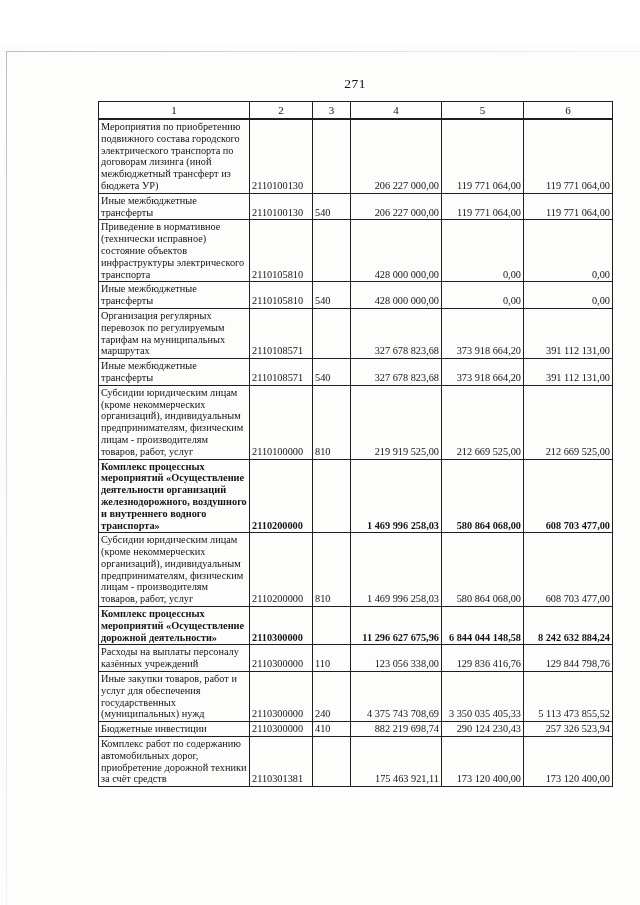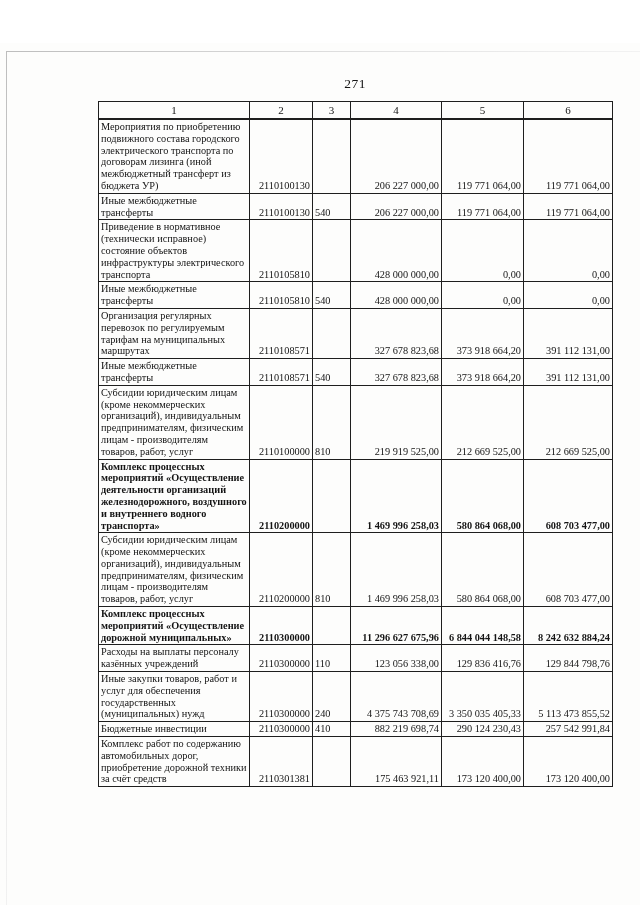--- a/index.html
+++ b/index.html
@@ -46,21 +46,21 @@
     text-align:center;
   }
   table.budget td {
     border:1px solid #1e1e1e;
     font-size:10.3px;
     line-height:11.8px;
     vertical-align:bottom;
     padding:1px 2px 1px;
   }
   td.c1 { vertical-align:top; text-align:left; padding:1px 2px 1px 4px; }
-  td.c2 { text-align:right; }
+  td.c2 { text-align:left; }
   td.c3 { text-align:left; }
   td.c4, td.c5, td.c6 { text-align:right; white-space:nowrap; padding-right:2px; }
   tr.bold td { font-weight:bold; }
 </style>
 </head>
 <body>
 
 <div class="page">
   <div class="scan-top"></div>
   <div class="scan-left"></div>
@@ -153,21 +153,21 @@
         </tr>
         <tr>
           <td class="c1">Субсидии юридическим лицам (кроме некоммерческих организаций), индивидуальным предпринимателям, физическим лицам - производителям товаров, работ, услуг</td>
           <td class="c2">2110200000</td>
           <td class="c3">810</td>
           <td class="c4">1 469 996 258,03</td>
           <td class="c5">580 864 068,00</td>
           <td class="c6">608 703 477,00</td>
         </tr>
         <tr class="bold">
-          <td class="c1">Комплекс процессных мероприятий «Осуществление дорожной муниципальных»</td>
+          <td class="c1">Комплекс процессных мероприятий «Осуществление дорожной деятельности»</td>
           <td class="c2">2110300000</td>
           <td class="c3"></td>
           <td class="c4">11 296 627 675,96</td>
           <td class="c5">6 844 044 148,58</td>
           <td class="c6">8 242 632 884,24</td>
         </tr>
         <tr>
           <td class="c1">Расходы на выплаты персоналу казённых учреждений</td>
           <td class="c2">2110300000</td>
           <td class="c3">110</td>
@@ -182,21 +182,21 @@
           <td class="c4">4 375 743 708,69</td>
           <td class="c5">3 350 035 405,33</td>
           <td class="c6">5 113 473 855,52</td>
         </tr>
         <tr>
           <td class="c1">Бюджетные инвестиции</td>
           <td class="c2">2110300000</td>
           <td class="c3">410</td>
           <td class="c4">882 219 698,74</td>
           <td class="c5">290 124 230,43</td>
-          <td class="c6">257 542 991,84</td>
+          <td class="c6">257 326 523,94</td>
         </tr>
         <tr>
           <td class="c1">Комплекс работ по содержанию автомобильных дорог, приобретение дорожной техники за счёт средств</td>
           <td class="c2">2110301381</td>
           <td class="c3"></td>
           <td class="c4">175 463 921,11</td>
           <td class="c5">173 120 400,00</td>
           <td class="c6">173 120 400,00</td>
         </tr>
       </tbody>

